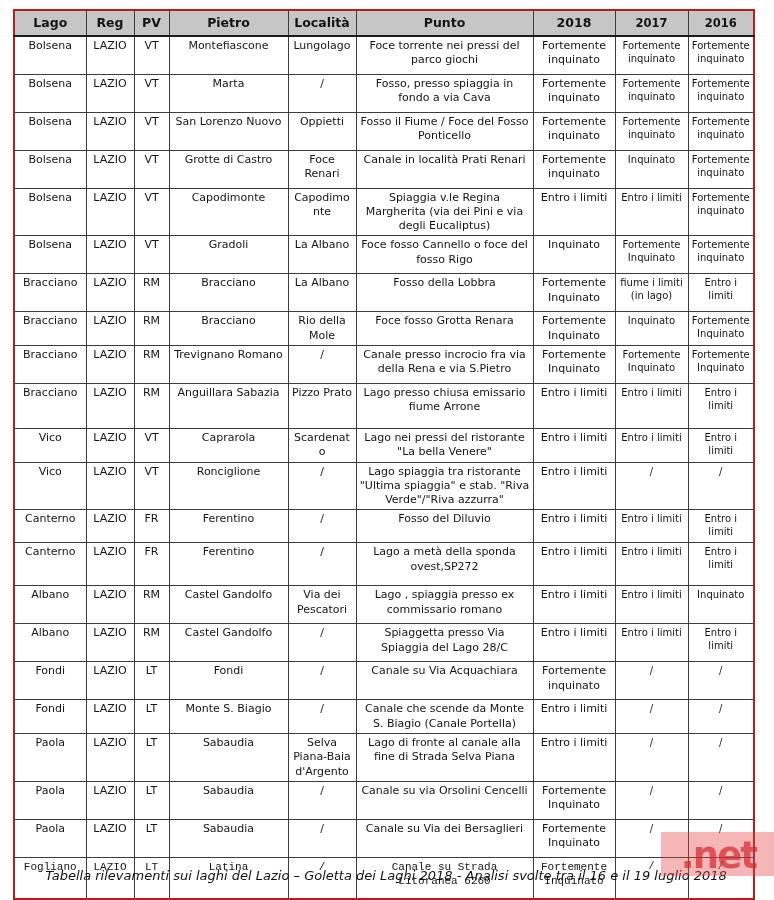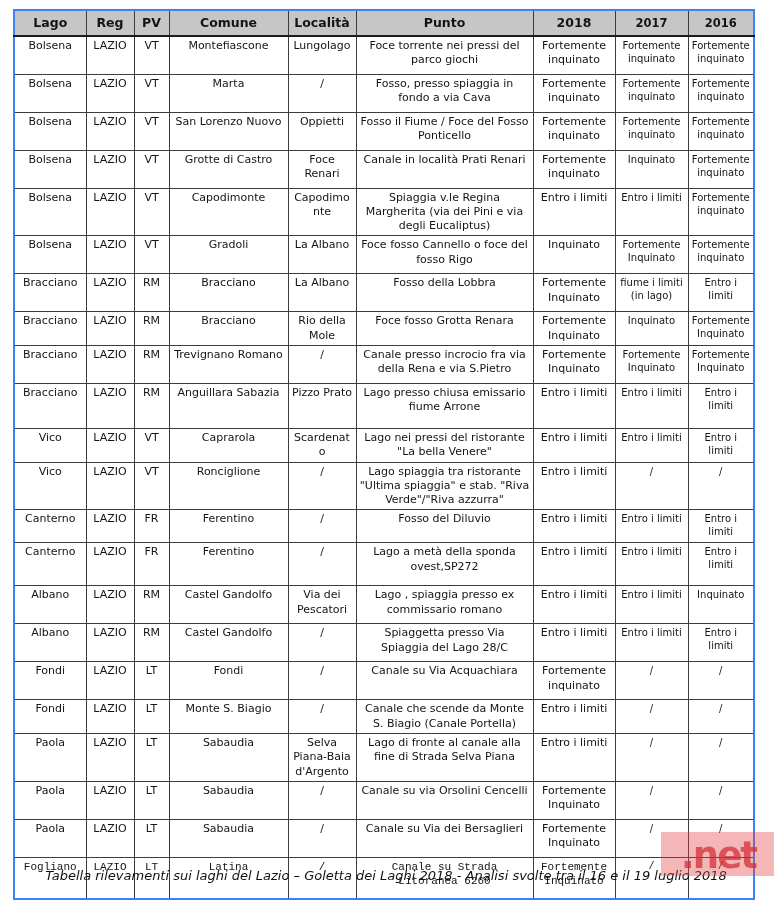--- a/index.html
+++ b/index.html
@@ -8,21 +8,21 @@
     background:#ffffff;
     font-family:"DejaVu Sans","Liberation Sans",sans-serif;
     position:relative;
     overflow:hidden;
   }
   .table-wrap { position:absolute; left:13px; top:9px; }
   table.data-table {
     border-collapse:collapse;
     table-layout:fixed;
     width:740px;
-    border:2px solid #3b82f6;
+    border:2px solid #b91c1c;
   }
   .data-table th, .data-table td {
     border:1px solid #3c3c3c;
     text-align:center;
     color:#141414;
     padding:2px 3px;
     line-height:1.3;
     overflow-wrap:break-word;
     word-break:break-word;
   }
@@ -94,21 +94,21 @@
         <col style="width:177px">
       <col style="width:82px">
         <col style="width:73px">
         <col style="width:66px">
     </colgroup>
     <thead>
       <tr id="header-row">
           <th>Lago</th>
           <th>Reg</th>
           <th>PV</th>
-          <th>Comune</th>
+          <th>Pietro</th>
           <th>Località</th>
           <th>Punto</th>
           <th>2018</th>
           <th class="small">2017</th>
           <th class="small">2016</th>
         </tr>
     </thead>
     <tbody id="table-body">
         <tr>
           <td>Bolsena</td>

